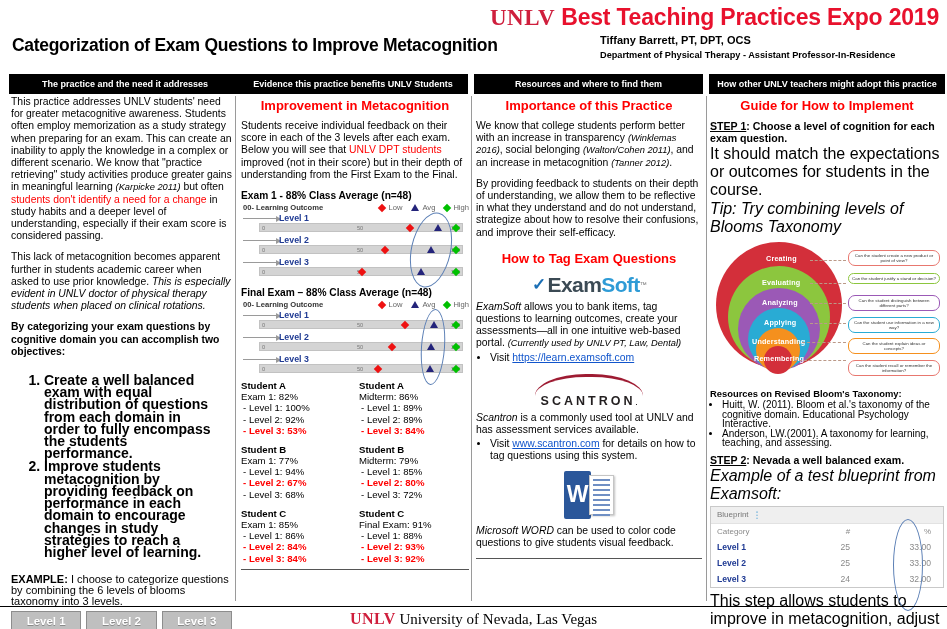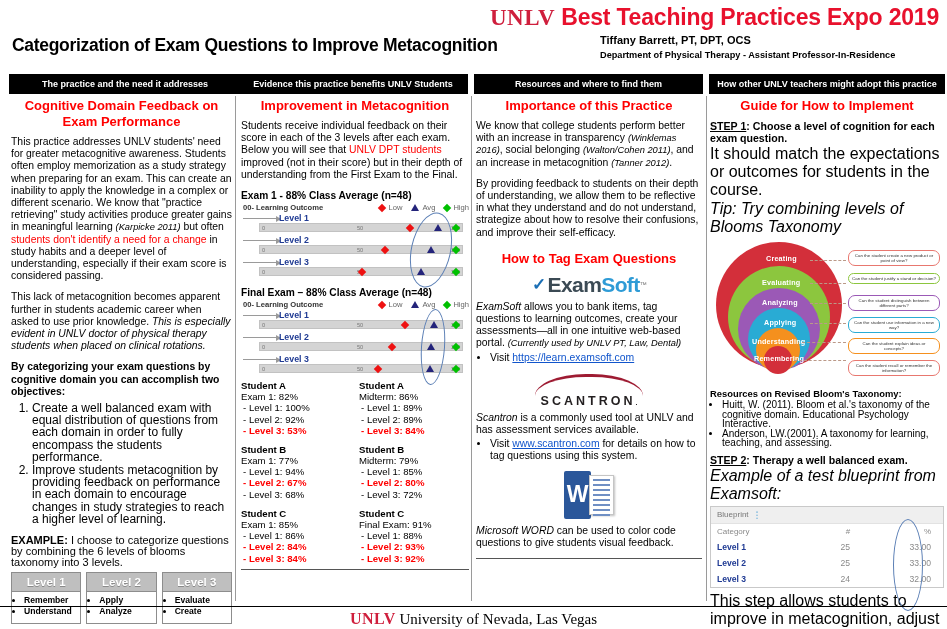--- a/index.html
+++ b/index.html
@@ -67,21 +67,21 @@
   }
   .sec-title.sm { font-size:12.3px; }
   p.body {
     font-size:10.4px; line-height:12.2px; margin:0 0 9px 0; text-align:left;
   }
   .red { color:#ff0000; }
   .ital { font-style:italic; }
   .bold { font-weight:bold; }
   .cite { font-style:italic; font-size:9.3px; }
 
-  ol.objs { margin:4px; padding-left:17px; font-size:12px; line-height:12.2px; }
+  ol.objs { margin:16px; padding-left:17px; font-size:14px; line-height:12.2px;font-weight:bold; }
   ol.objs li { margin-bottom:1px; }
 
   .example-note { font-size:11px; line-height:11px; margin:2px 0 4px 0; }
 
   
   .lvl-boxes { display:flex; gap:5px; margin-top:2px; }
   .lvl-box { flex:1; border:1px solid #8d8d8d; background:#fff; }
   .lvl-box .lb-head {
     background:#bfbfbf; color:#fff; font-weight:bold; font-size:11.5px;
     text-align:center; padding:3px 0; border-bottom:1px solid #8d8d8d;
@@ -237,21 +237,20 @@
     <div class="band b3">Resources and where to find them</div>
     <div class="band b2">Evidence this practice benefits UNLV Students</div>
     <div class="band b4">How other UNLV teachers might adopt this practice</div>
   </div>
 
   <div class="col-div d1"></div>
   <div class="col-div d2"></div>
   <div class="col-div d3"></div>
 
   <div class="col col1">
-    <div class="sec-title">Cognitive Domain Feedback on Exam Performance</div>
     <p class="body"><span>This practice addresses UNLV students' need for greater metacognitive awareness. Students often employ memorization as a study strategy when preparing for an exam. This can create an inability to apply the knowledge in a complex or different scenario. We know that "practice retrieving" study activities produce greater gains in meaningful learning </span><span class="cite">(Karpicke 2011)</span><span> but often </span><span class="red">students don't identify a need for a change</span><span> in study habits and a deeper level of understanding, especially if their exam score is considered passing.</span></p>
     <p class="body"><span>This lack of metacognition becomes apparent further in students academic career when asked to use prior knowledge. </span><span class="ital">This is especially evident in UNLV doctor of physical therapy students when placed on clinical rotations.</span></p>
     <p class="body bold" style="margin-bottom:2px">By categorizing your exam questions by cognitive domain you can accomplish two objectives:</p>
     <ol class="objs">
       <li>Create a well balanced exam with equal distribution of questions from each domain in order to fully encompass the students performance.</li>
       <li>Improve students metacognition by providing feedback on performance in each domain to encourage changes in study strategies to reach a higher level of learning.</li>
     </ol>
     <div class="example-note" style="margin-top:10px">
       <span class="bold">EXAMPLE:</span><span> I choose to categorize questions by combining the 6 levels of blooms taxonomy into 3 levels.</span>
     </div>
@@ -543,21 +542,21 @@
       <div class="callout" style="top:100px; border-color:#f5901e;">Can the student explain ideas or concepts?</div>
       <div class="callout" style="top:122px; border-color:#e8776f;">Can the student recall or remember the information?</div>
     </div>
 
     <div class="res-h">Resources on Revised Bloom's Taxonomy:</div>
     <ul class="refs">
       <li>Huitt, W. (2011). Bloom et al.'s taxonomy of the cognitive domain. Educational Psychology Interactive.</li>
       <li>Anderson, LW.(2001). A taxonomy for learning, teaching, and assessing.</li>
     </ul>
 
-    <div class="step-h" style="margin-top:6px"><u>STEP 2</u><span>: Therapy a well balanced exam.</span></div>
+    <div class="step-h" style="margin-top:6px"><u>STEP 2</u><span>: Nevada a well balanced exam.</span></div>
     <div class="body ital" style="margin-bottom:2px">Example of a test blueprint from Examsoft:</div>
 
     <div class="blueprint">
       <div class="bp-head">
         <span>Blueprint</span>
         <span class="ic">⋮</span>
       </div>
       <table class="bp-table">
         <thead>
             <tr>

